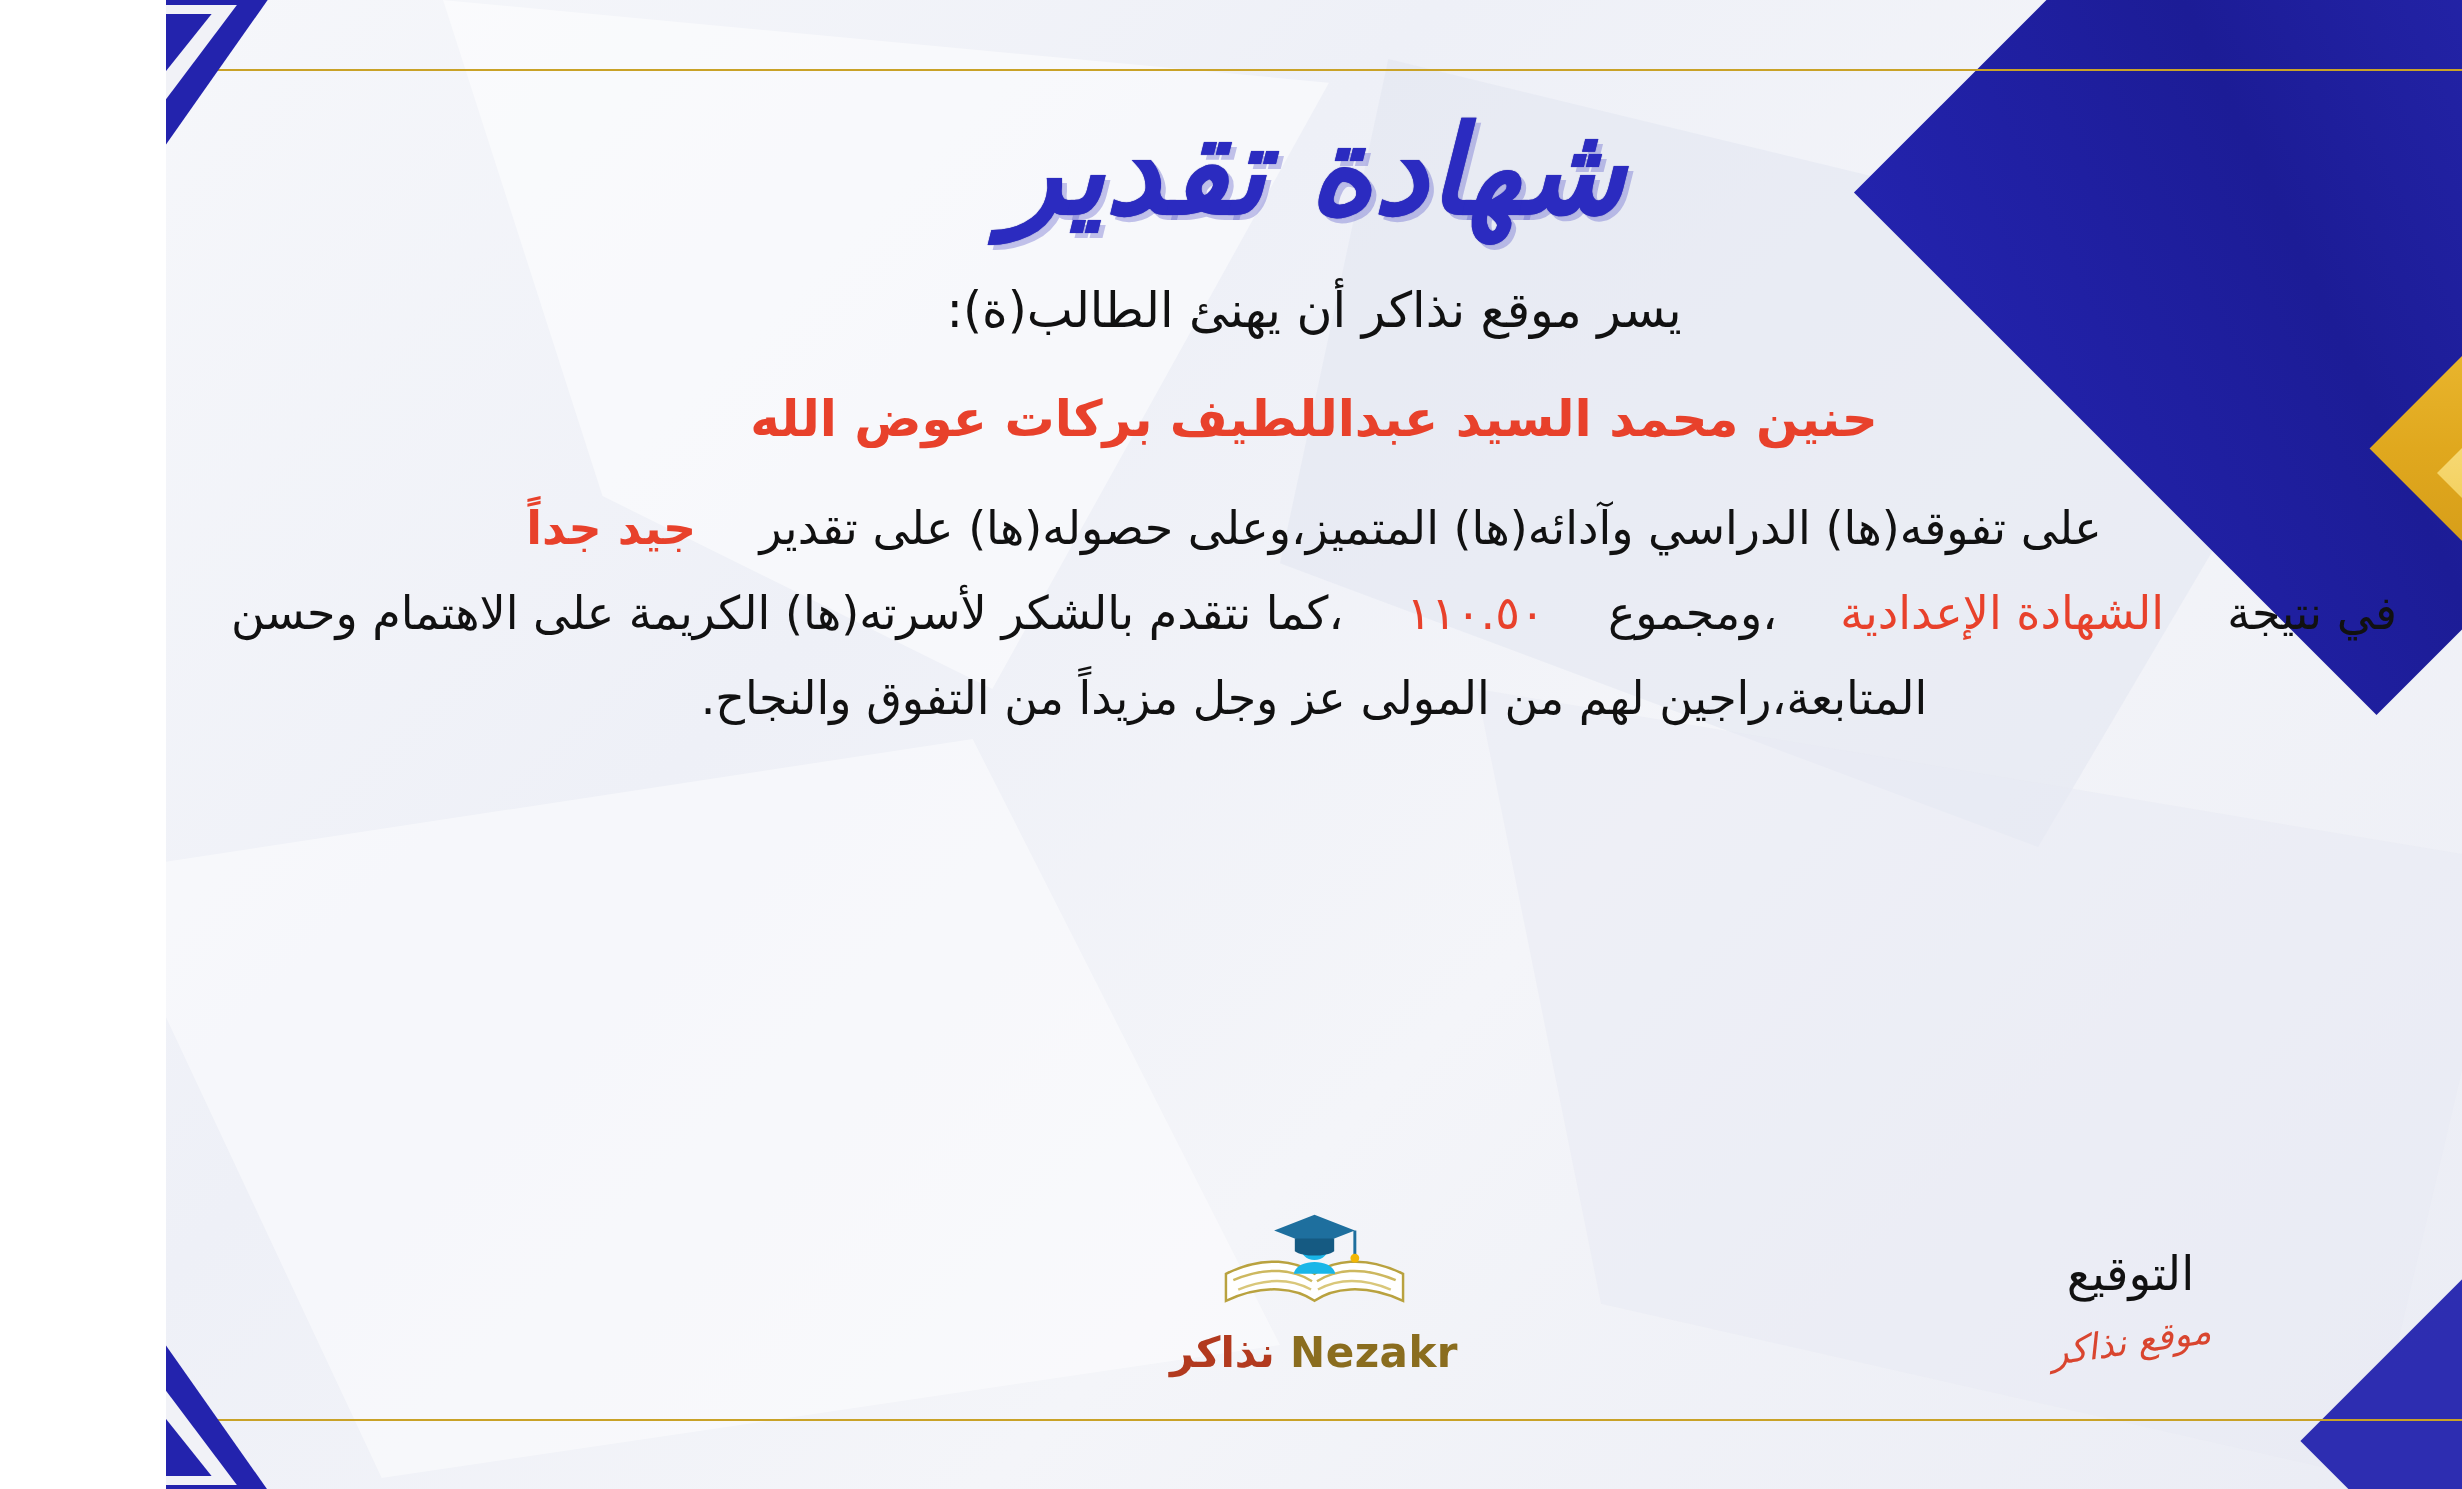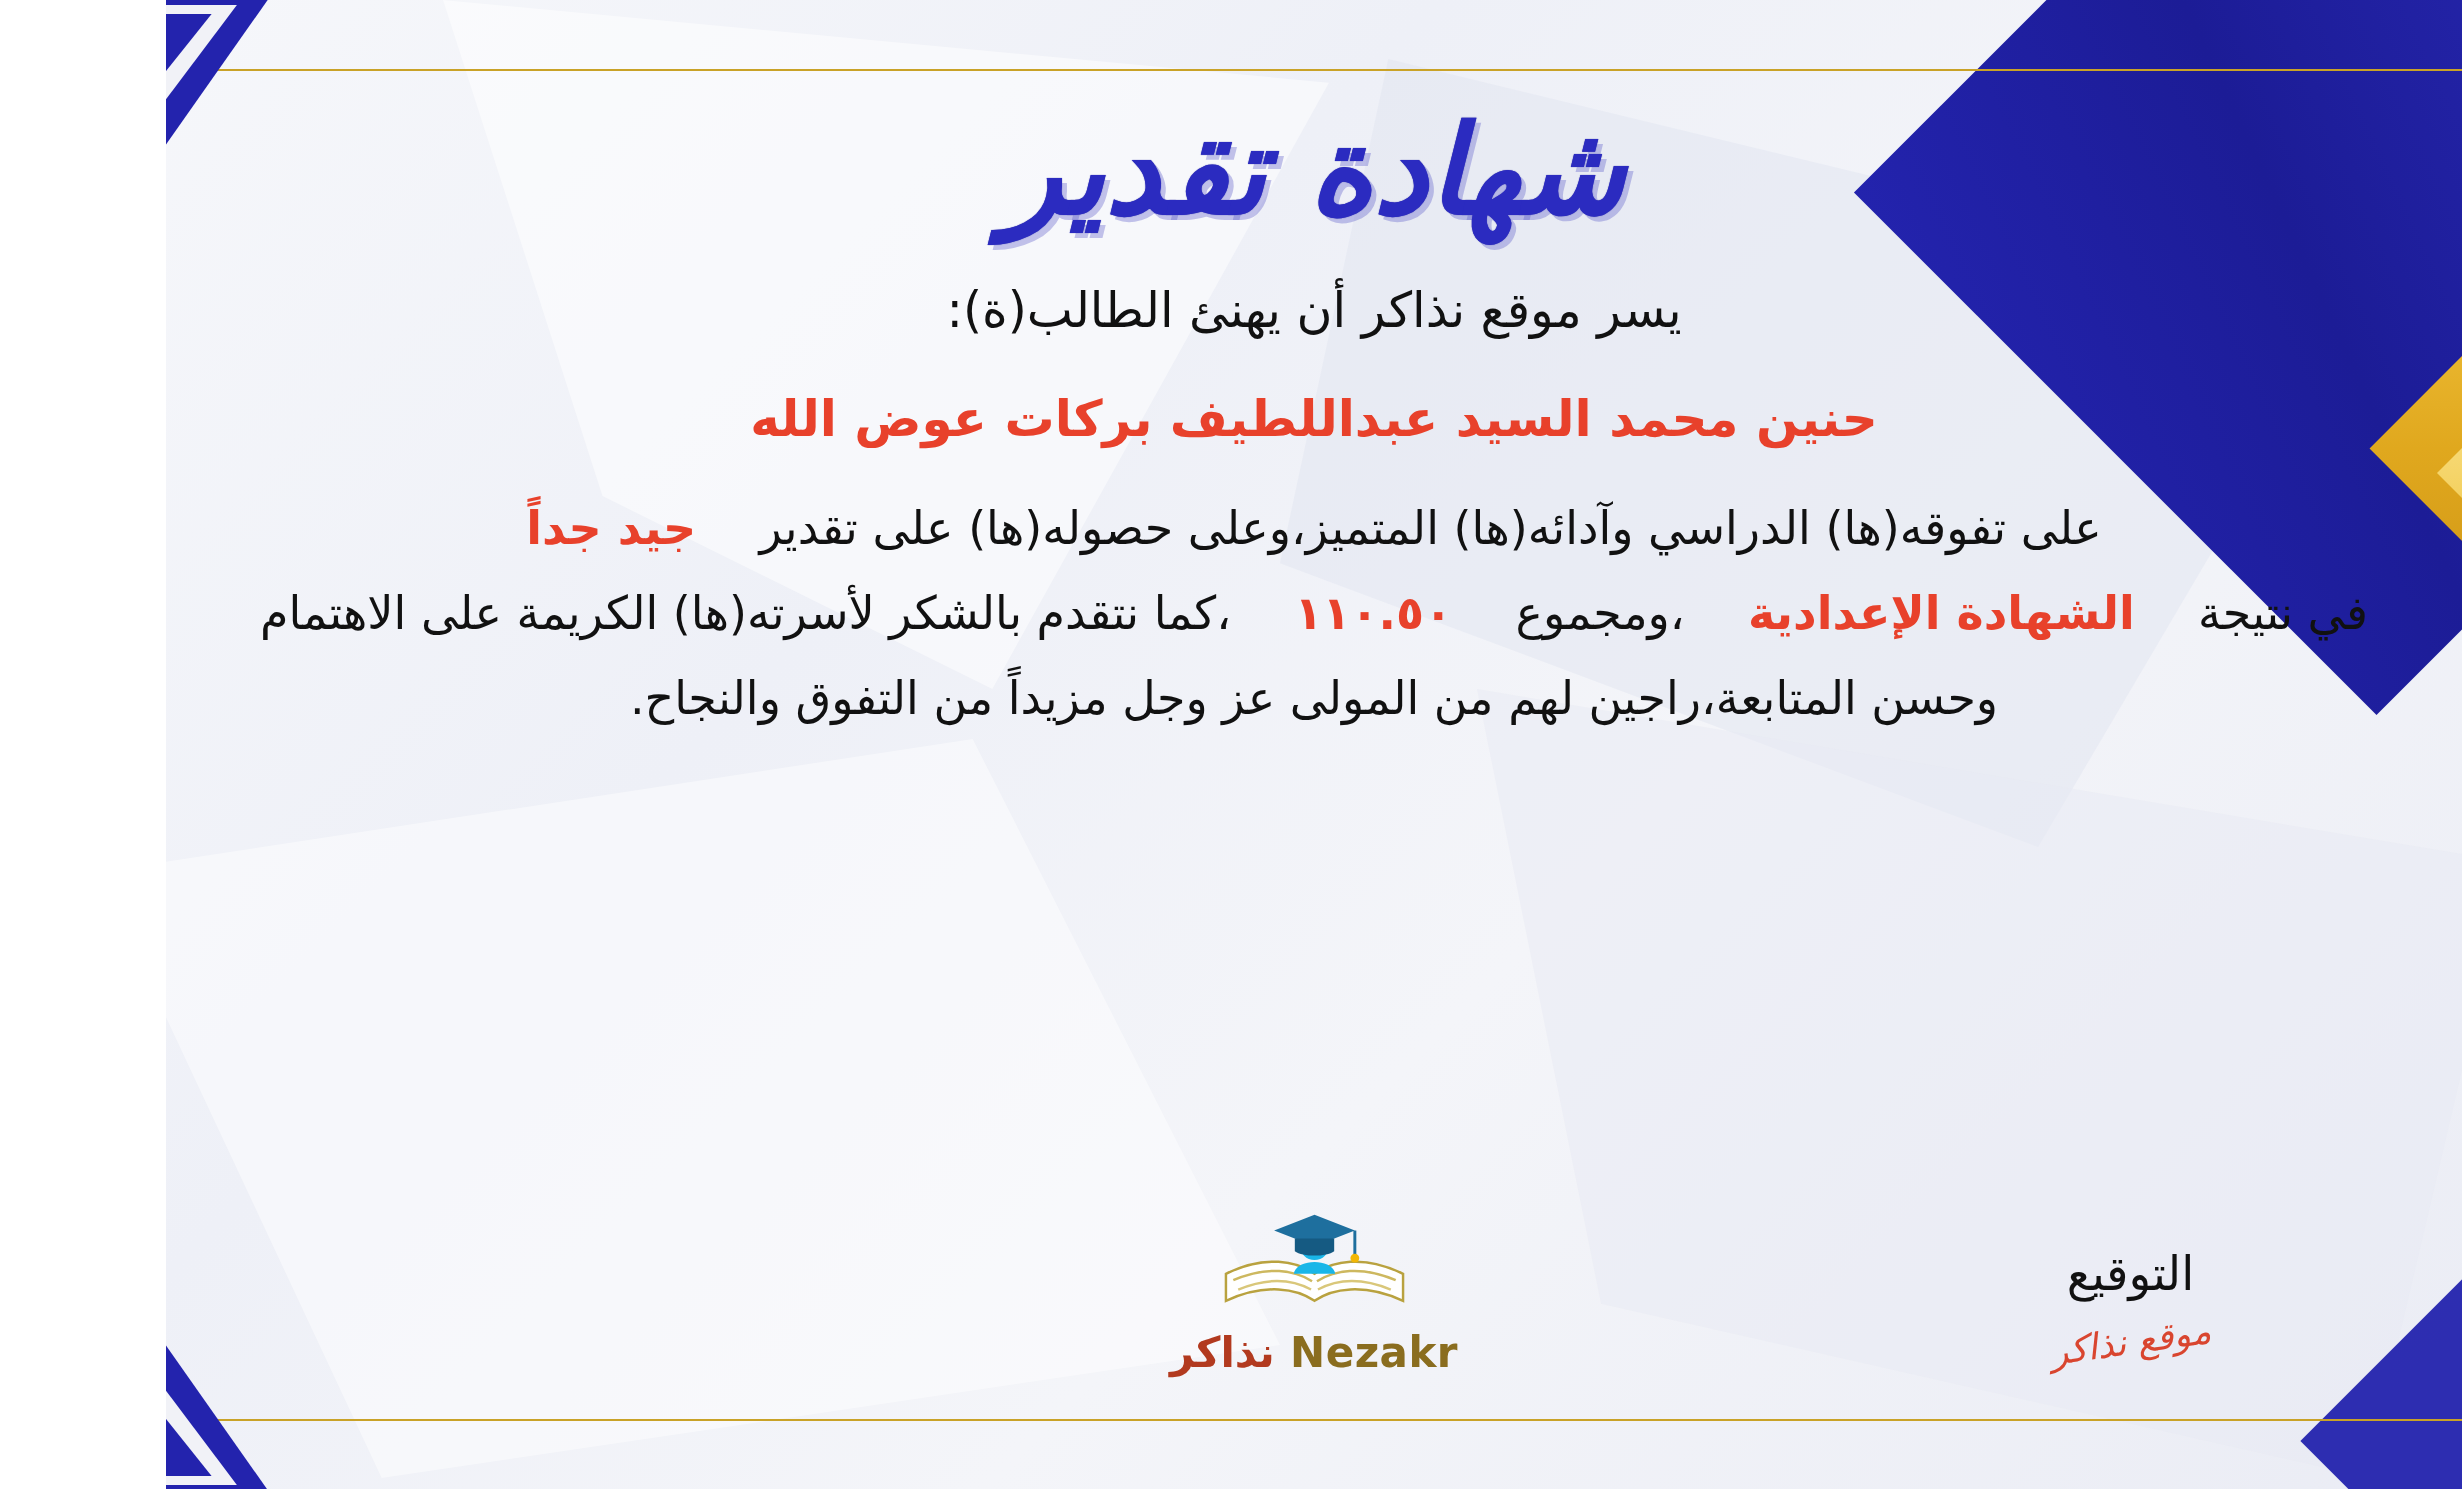--- a/index.html
+++ b/index.html
@@ -219,21 +219,21 @@
   }
 
   .paragraph {
     font-size: 46px;
     line-height: 1.85;
     text-align: center;
     color: #111;
   }
   .paragraph .hl {
     color: #e8412b;
-    font-weight: bold;
+    font-weight: normal;
   }
   .paragraph .hl-grade {
     color: #e8412b;
     font-weight: bold;
   }
   .spacer-wide { display: inline-block; width: 34px; }
 
   .footer {
     position: absolute;
     bottom: 29.5px;

